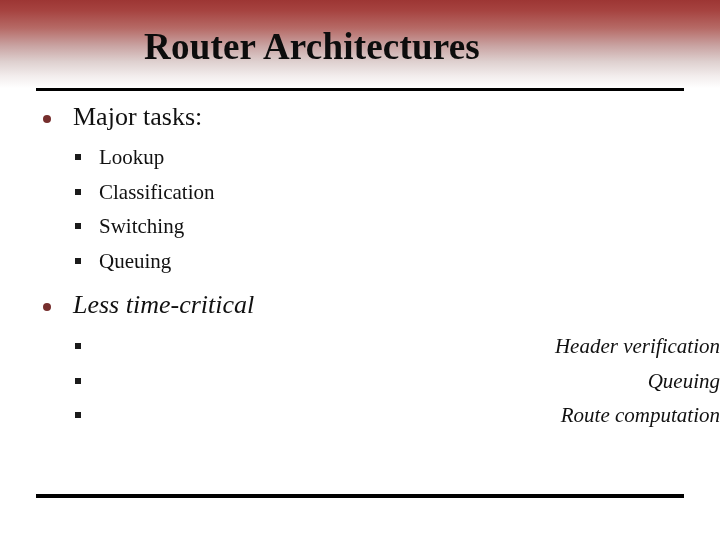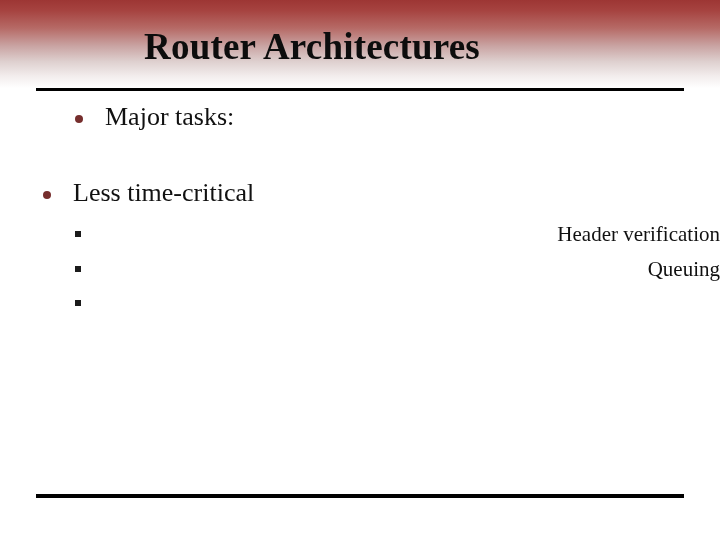--- a/index.html
+++ b/index.html
@@ -77,22 +77,22 @@
   #body-content {
     position: absolute;
     left: 0;
     top: 100px;
     width: 720px;
   }
 
   .section {
     position: relative;
   }
-  .section.sec-1 { margin-top: 0px; padding-left: 32px; }
-  .section.sec-2 { margin-top: 40px; }
+  .section.sec-1 { margin-top: 0px; }
+  .section.sec-2 { margin-top: 8px; font-style: italic; }
 
   
   .l1 {
     position: relative;
     height: 36px;
     padding-left: 73px;
     font-size: 26px;
     color: #111111;
     white-space: nowrap;
   }
@@ -154,40 +154,59 @@
 
   <div id="body-content">
 
     <div class="section sec-1">
 
       <div class="l1">
         <span class="l1-bullet"></span>
         <span class="l1-label">Major tasks:</span>
       </div>
 
+      <ul class="l2-list">
+        <li class="l2">
+          <span class="l2-bullet"></span>
+          <span class="l2-label">Lookup</span>
+        </li>
+        <li class="l2">
+          <span class="l2-bullet"></span>
+          <span class="l2-label">Classification</span>
+        </li>
+        <li class="l2">
+          <span class="l2-bullet"></span>
+          <span class="l2-label">Switching</span>
+        </li>
+        <li class="l2">
+          <span class="l2-bullet"></span>
+          <span class="l2-label">Queuing</span>
+        </li>
+      </ul>
     </div>
 
     <div class="section sec-2">
 
       <div class="l1">
         <span class="l1-bullet"></span>
         <span class="l1-label">Less time-critical</span>
       </div>
 
       <ul class="l2-list">
         <li class="l2">
           <span class="l2-bullet"></span>
           <span class="l2-label">Header verification</span>
         </li>
         <li class="l2">
           <span class="l2-bullet"></span>
           <span class="l2-label">Queuing</span>
         </li>
         <li class="l2">
           <span class="l2-bullet"></span>
+          <span class="l2-label">Route computation</span>
         </li>
       </ul>
     </div>
 
   </div>
 
   <div id="bottom-rule"></div>
 
 </div>
 

